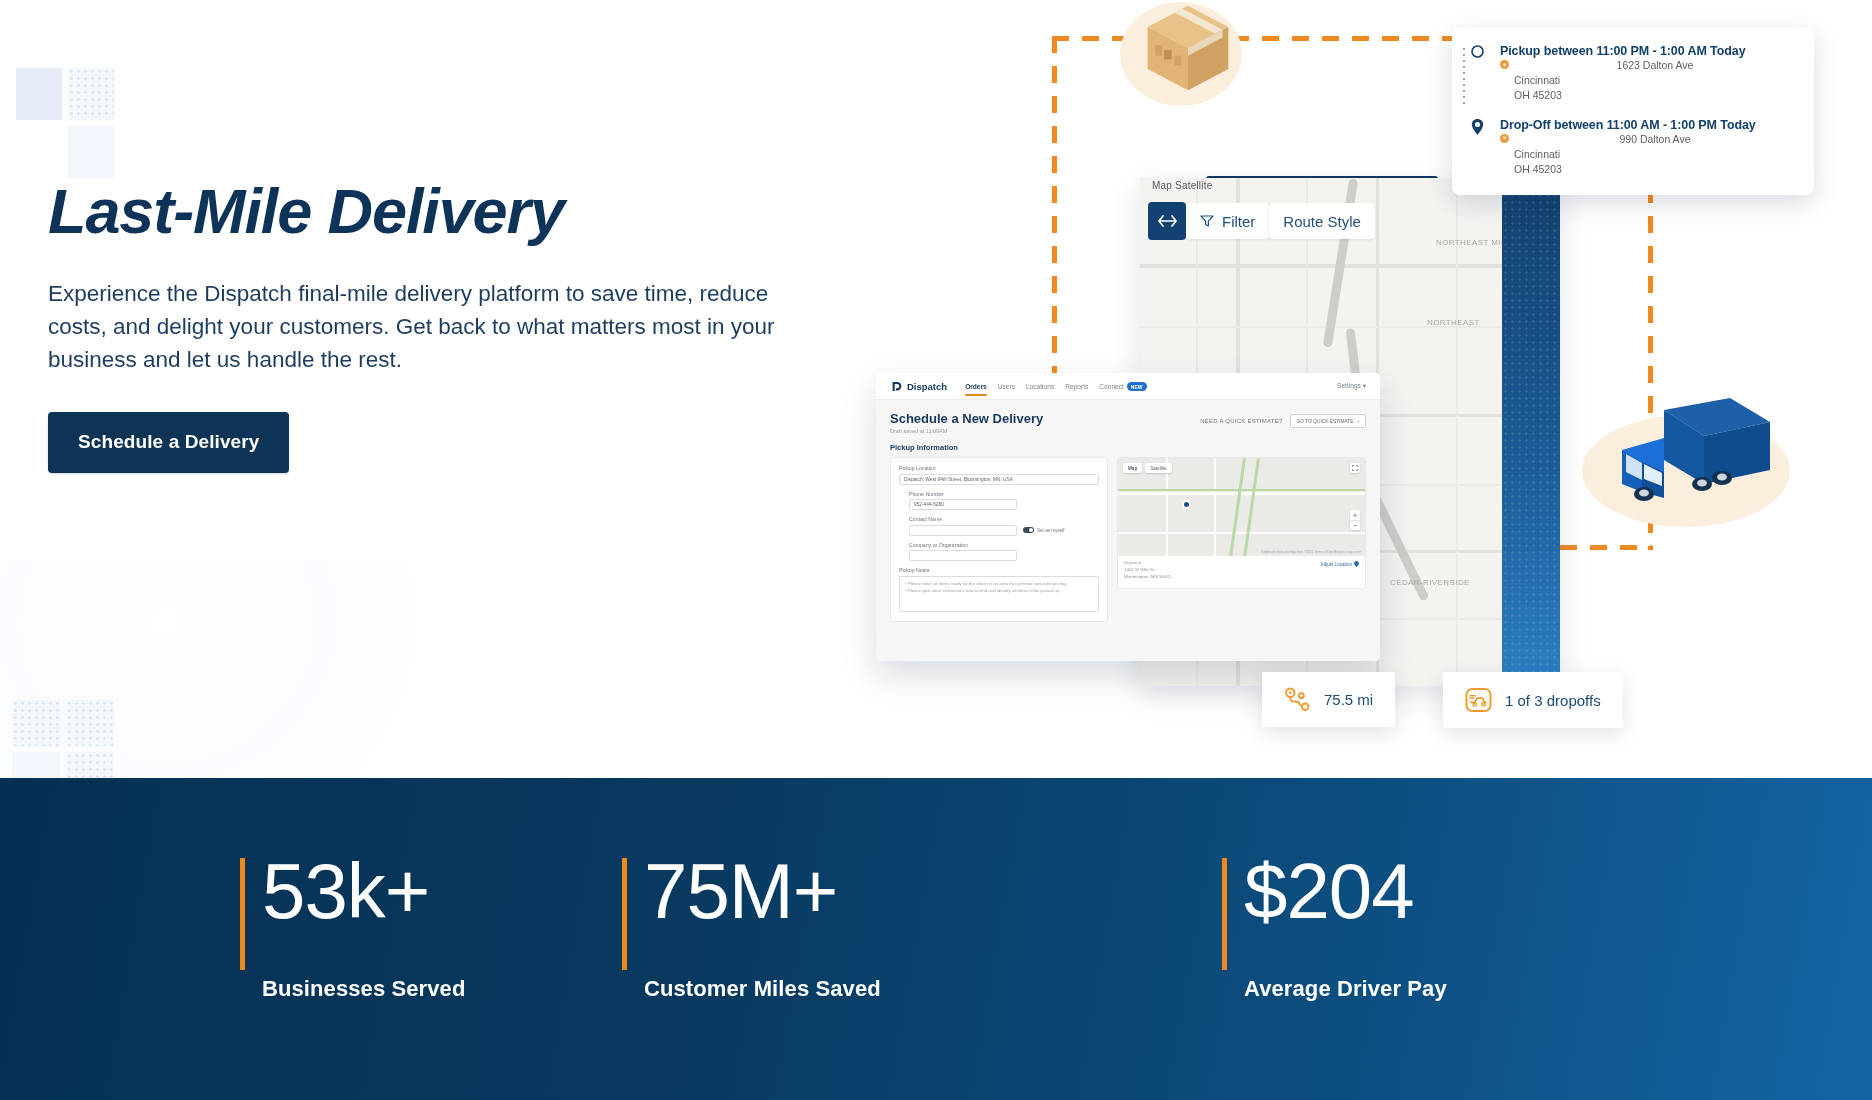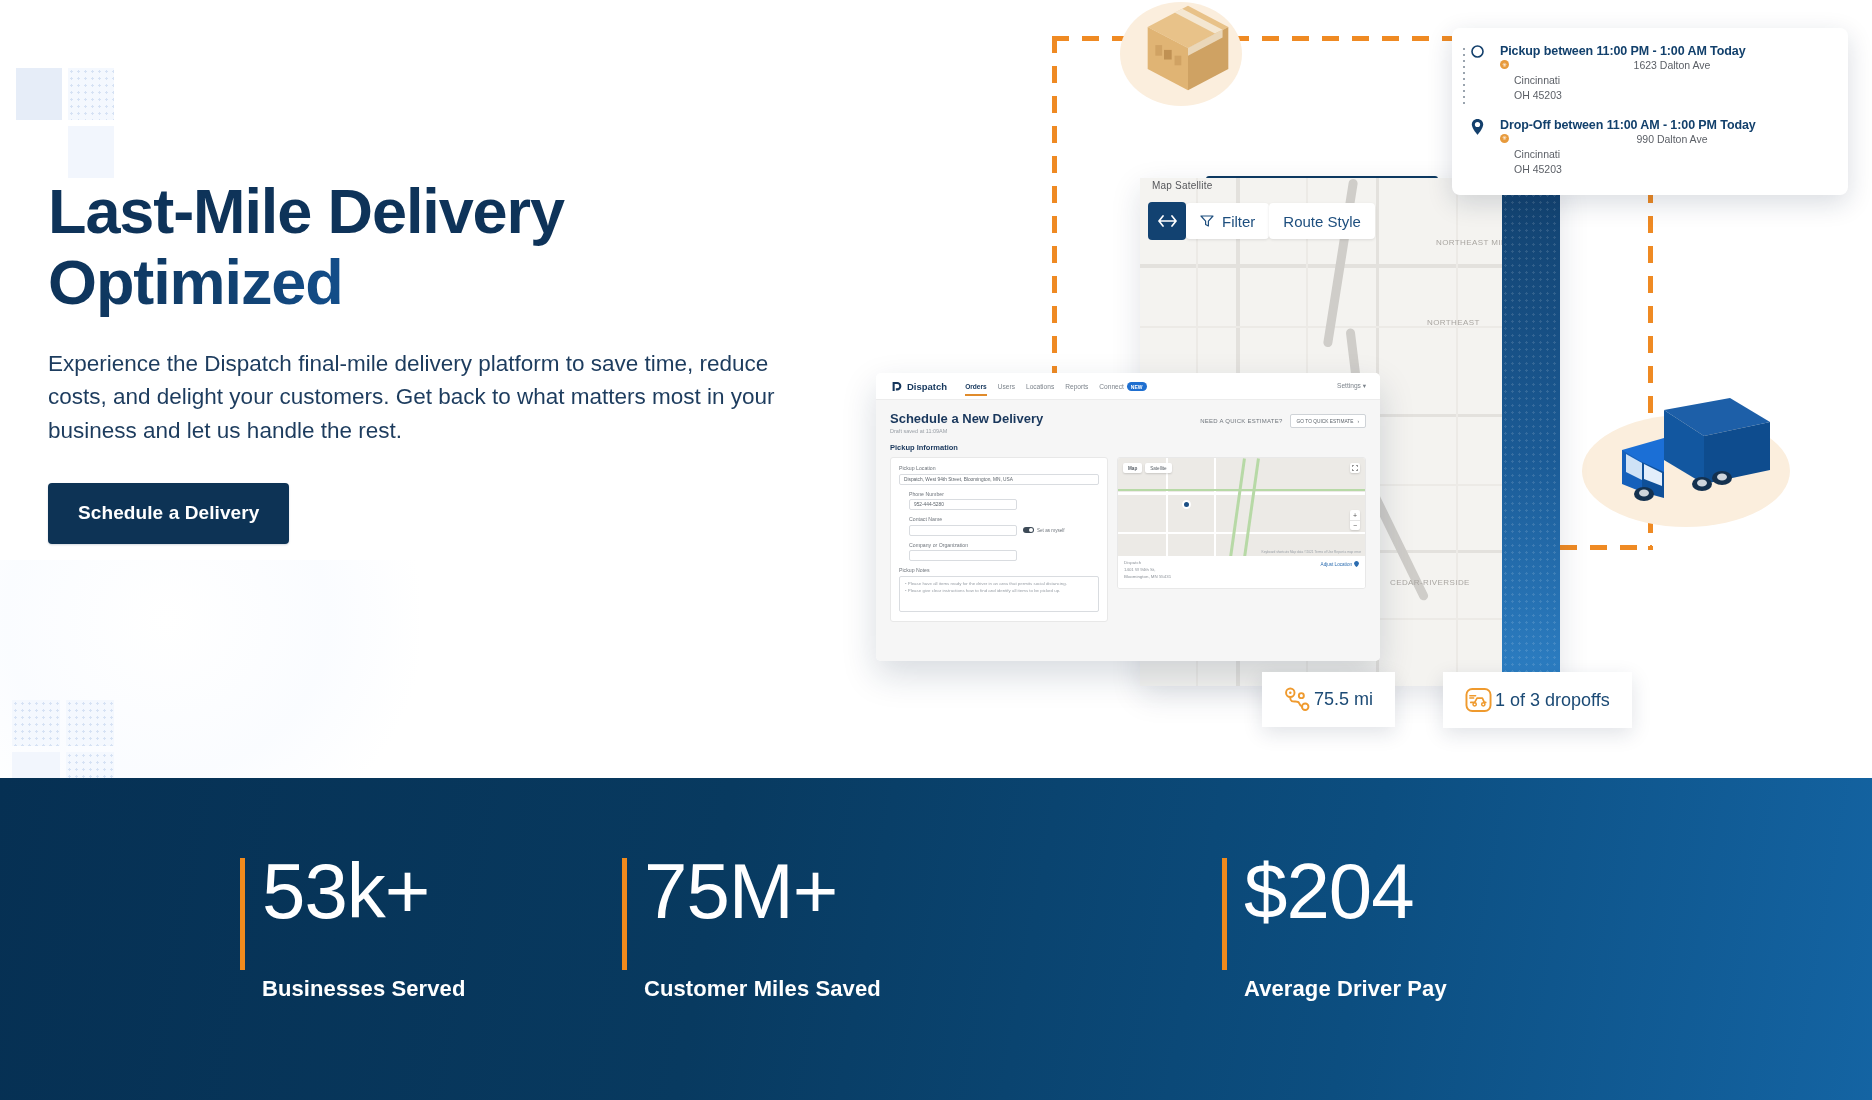--- a/index.html
+++ b/index.html
@@ -49,21 +49,21 @@
 
   
   .hero-copy { position: absolute; left: 48px; top: 176px; width: 800px; }
   .headline {
     font-size: 63px;
     line-height: 1.12;
     font-weight: 700;
     letter-spacing: -1.1px;
     color: #123a63;
   }
-  .headline .l1 { display: block; color: #0e3359; }
+  .headline .l1 { display: block; color: #0e3359; font-style: italic; }
   .headline .l2 {
     display: block;
     background: linear-gradient(90deg, #0e3359 0%, #11406f 22%, #1664b8 62%, #1877ea 100%);
     -webkit-background-clip: text;
     background-clip: text;
     color: transparent;
   }
   .subcopy {
     margin-top: 30px;
     width: 760px;
@@ -192,21 +192,21 @@
   }
   .map-mode {
     position: absolute; left: 1152px; top: 180px;
     font-size: 10px; color: #55565a; letter-spacing: .2px;
   }
 
   
   .tip-card {
     position: absolute;
     left: 1452px; top: 28px;
-    width: 396px;
+    width: 362px;
     background: #ffffff;
     border-radius: 8px;
     box-shadow: 0 8px 26px rgba(20,40,70,0.16);
     padding: 16px 18px 18px 16px;
   }
   .tip-row { position: relative; padding-left: 32px; }
   .tip-row + .tip-row { margin-top: 14px; }
   .tip-title { font-size: 12.5px; font-weight: 700; color: #12406c; letter-spacing: -0.1px; }
   .tip-line { font-size: 10.5px; color: #5b5f66; line-height: 1.45; }
   .tip-line.addr { padding-left: 14px; position: relative; text-align: center; }
@@ -338,23 +338,23 @@
   .mm-addr { font-size: 4.4px; color: #8d939a; line-height: 1.55; }
   .mm-adjust { position: absolute; right: 6px; top: 5px; font-size: 4.6px; color: #2b6cb0; display:flex; align-items:center; gap:2px; cursor:pointer; }
   .mm-attr { position: absolute; right: 4px; bottom: 34px; font-size: 3.2px; color: #9aa0a7; }
 
   
   .pill {
     position: absolute;
     background: #ffffff;
     border-radius: 0;
     box-shadow: 0 6px 20px rgba(20,40,70,0.13);
-    display: flex; align-items: center; gap: 3px;
+    display: flex; align-items: center; gap: 13px;
     padding: 15px 22px;
-    font-size: 18px;
+    font-size: 15px;
     color: #1b4a75;
   }
   .pill-miles { left: 1262px; top: 672px; }
   .pill-drops { left: 1443px; top: 672px; }
 
   
   .stats {
     position: absolute; left: 0; top: 778px;
     width: 1872px; height: 322px;
     background: linear-gradient(100deg, #063053 0%, #083a60 38%, #0c4e80 72%, #1464a3 100%);
@@ -396,21 +396,20 @@
   <div class="deco deco-bl">
     <span class="sq sq-dots b1"></span>
     <span class="sq sq-dots b2"></span>
     <span class="sq sq-pale b3"></span>
     <span class="sq sq-dots b4"></span>
   </div>
 
   <div class="hero-copy">
     <h1 class="headline">
       <span class="l1">Last-Mile Delivery</span>
-      <span class="l2">Optimized</span>
     </h1>
     <p class="subcopy">Experience the Dispatch final-mile delivery platform to save time, reduce costs, and delight your customers. Get back to what matters most in your business and let us handle the rest.</p>
     <button class="cta">Schedule a Delivery</button>
   </div>
 
   <div class="route-wrap">
     <span class="dash-h dash-top"></span>
     <span class="dash-v dash-left"></span>
     <span class="dash-v dash-right"></span>
     <span class="dash-h dash-bot"></span>

